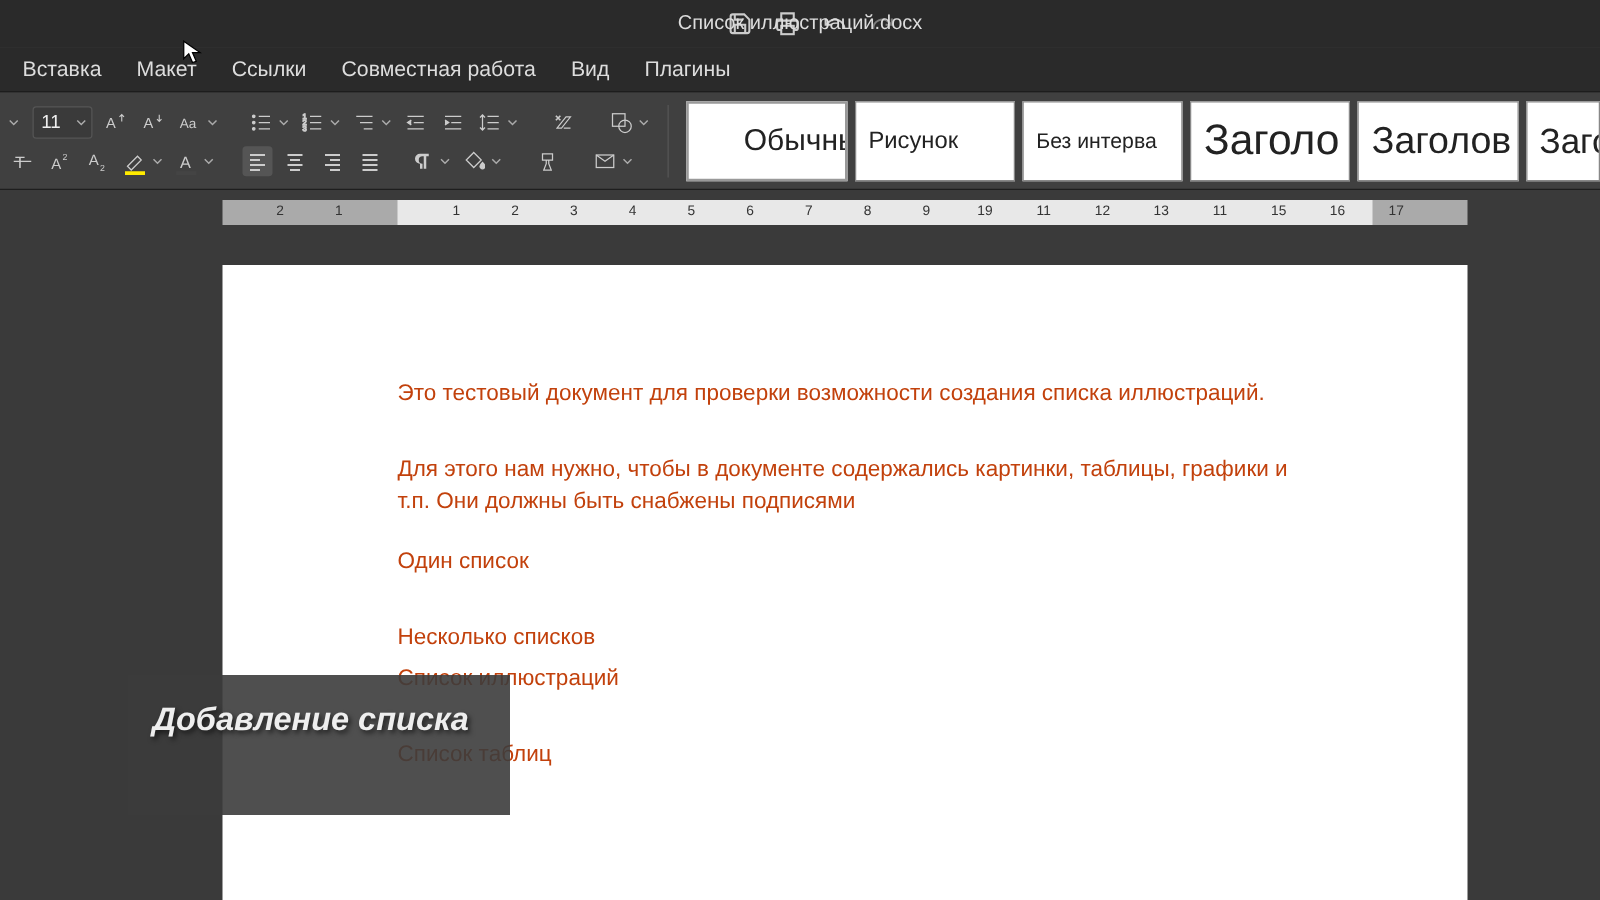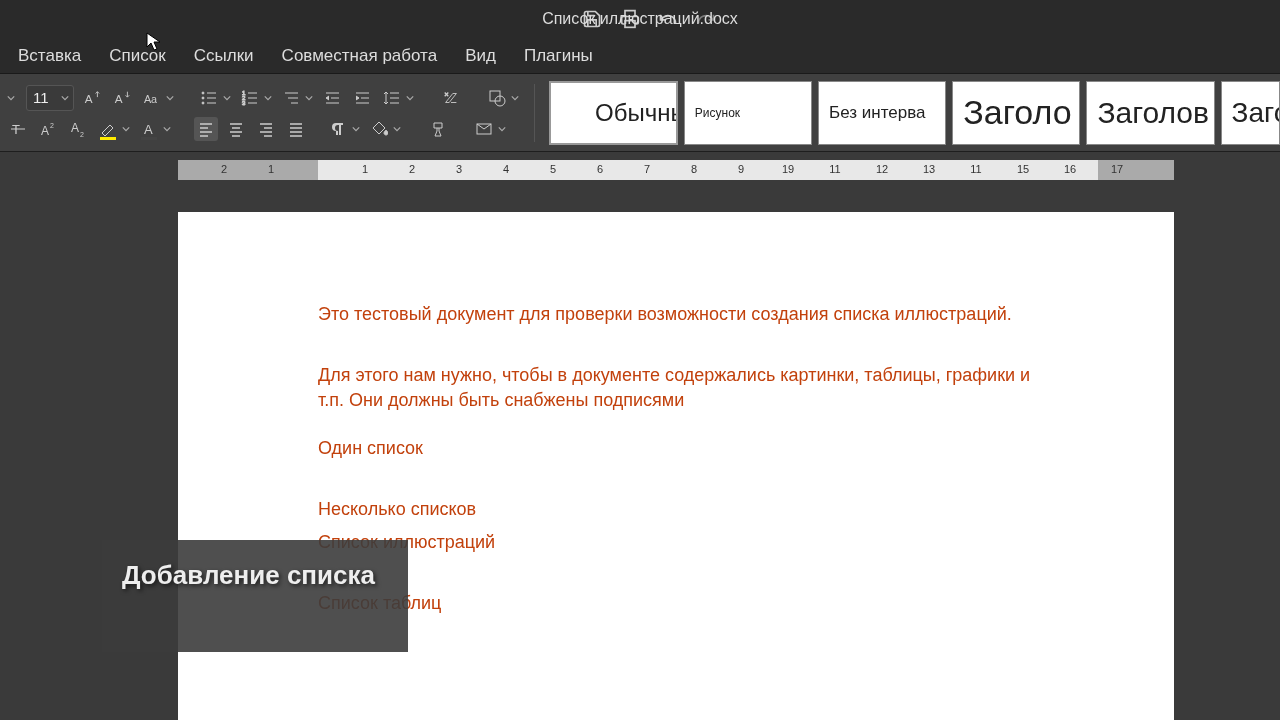--- a/index.html
+++ b/index.html
@@ -119,21 +119,21 @@
     display: flex;
     align-items: center;
     padding: 0 10px;
     color: #222;
     overflow: hidden;
     white-space: nowrap;
     cursor: pointer;
   }
   .style-box.sel { border: 2px solid #999; }
   .style-normal { font-size: 24px; padding-left: 44px; }
-  .style-drawing { font-size: 12px; }
+  .style-drawing { font-size: 19px; }
   .style-noint { font-size: 17px; }
   .style-h1 { font-size: 34px; font-weight: 500; }
   .style-h2 { font-size: 30px; font-weight: 500; }
   .style-h3 { font-size: 28px; font-weight: 500; }
   .ruler-area {
     height: 36px;
     background: #3a3a3a;
     position: relative;
   }
   .ruler {
@@ -190,20 +190,21 @@
     position: absolute;
     left: 102px;
     top: 540px;
     width: 306px;
     height: 112px;
     background: rgba(60,60,60,0.9);
     color: #eee;
     padding: 20px 20px;
     font-size: 26px;
     font-weight: bold;
+    font-style: italic;
     line-height: 1.2;
     text-shadow: 2px 2px 4px rgba(0,0,0,0.6);
   }
   .cursor {
     position: absolute;
     left: 146px;
     top: 32px;
     width: 16px; height: 20px;
     z-index: 100;
   }
@@ -243,21 +244,21 @@
           <path d="M21 7v6h-6"></path>
           <path d="M3 17a9 9 0 0 1 15-6.7L21 13"></path>
         </svg>
     </div>
   </div>
   <div class="titlebar-title">Список иллюстраций.docx</div>
 </div>
 
 <div class="menubar">
   <div class="menu-item">Вставка</div>
-  <div class="menu-item">Список</div>
+  <div class="menu-item">Макет</div>
   <div class="menu-item">Ссылки</div>
   <div class="menu-item">Совместная работа</div>
   <div class="menu-item">Вид</div>
   <div class="menu-item">Плагины</div>
 </div>
 
 <div class="toolbar">
   <div class="toolbar-left">
     <div class="toolbar-row">
       <div class="tool-dd" style="margin-right:4px">

